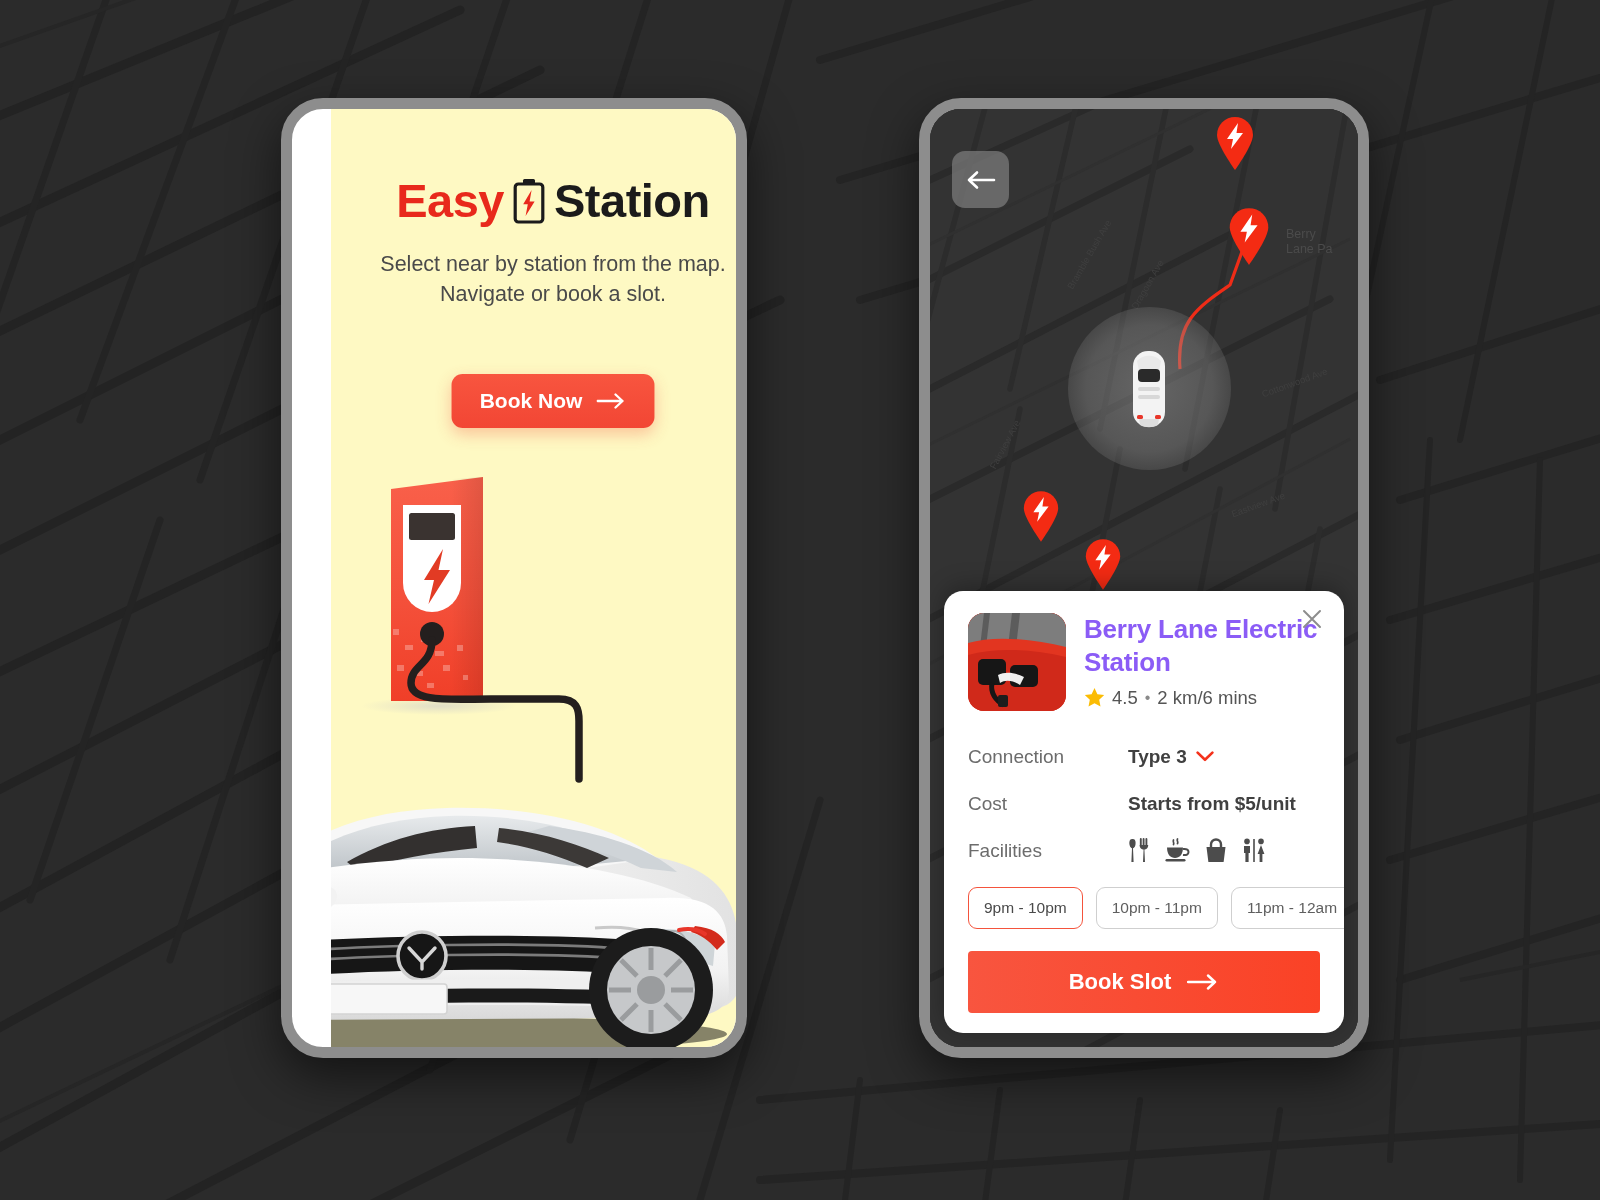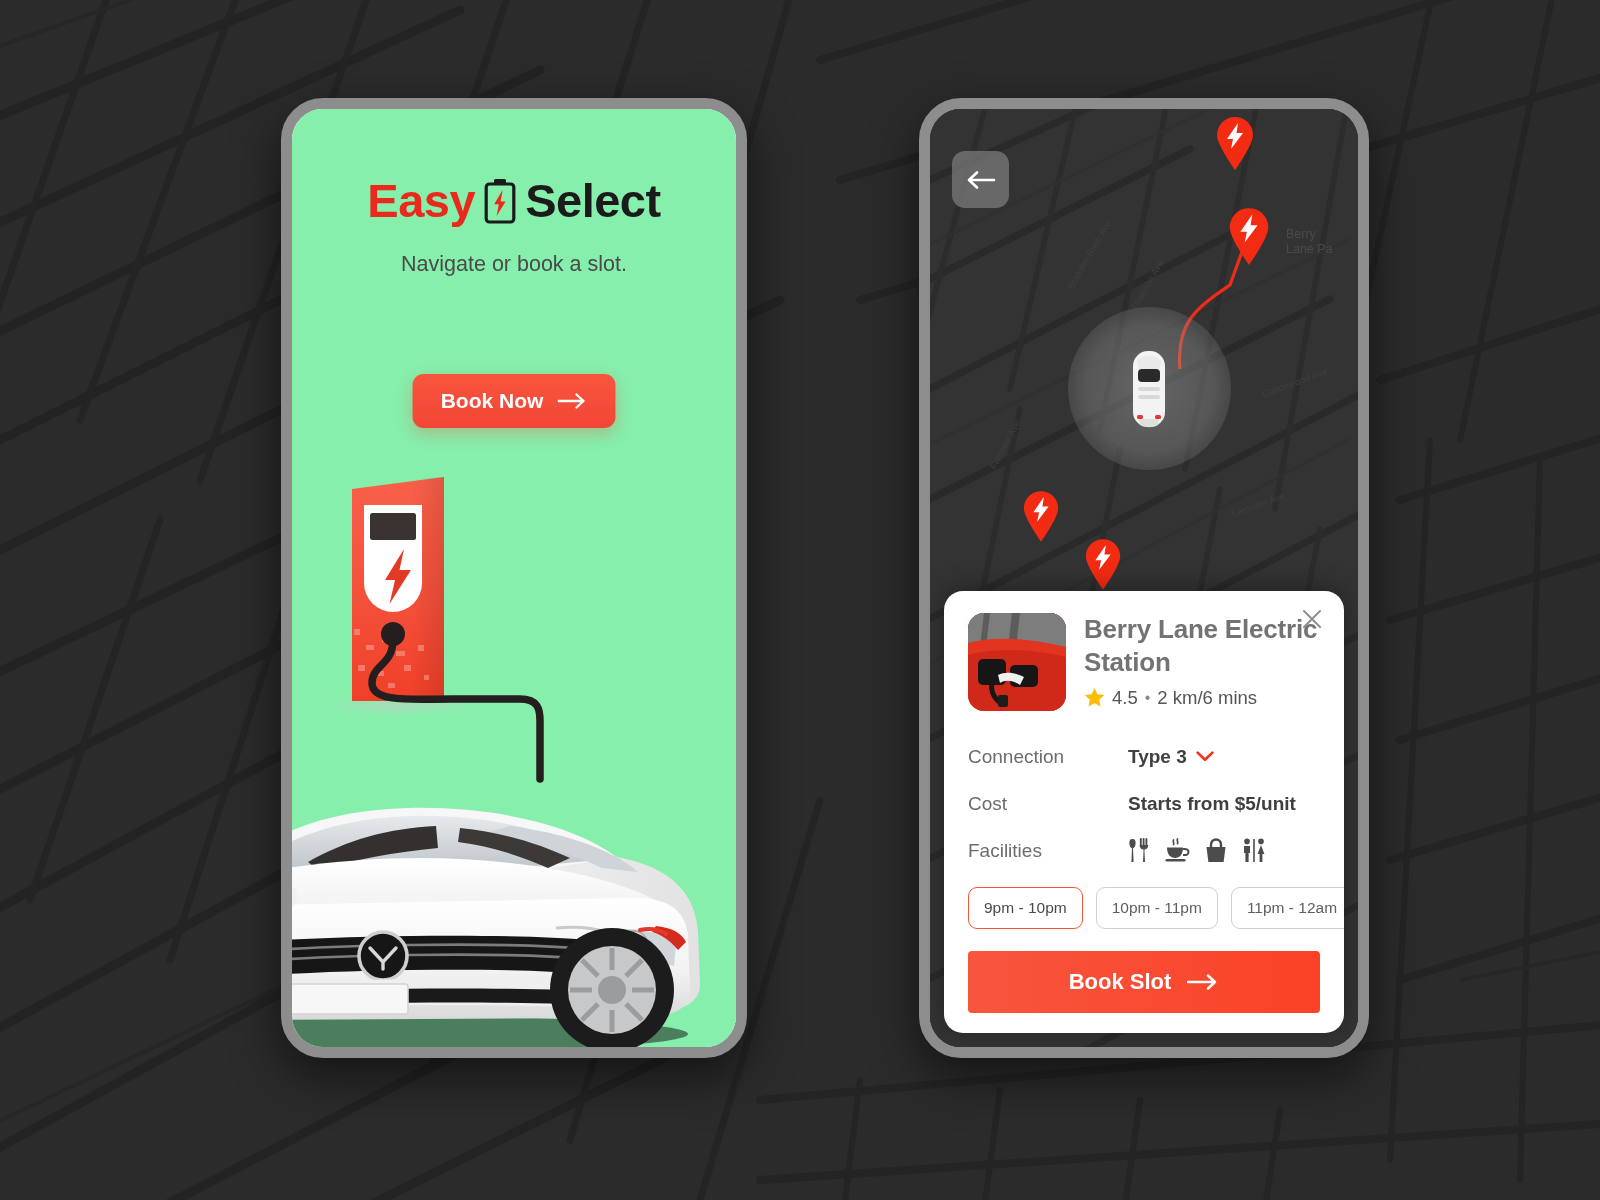--- a/index.html
+++ b/index.html
@@ -29,21 +29,21 @@
     background: #fff;
     overflow: hidden;
     box-shadow: 0 18px 48px rgba(0,0,0,0.55);
   }
   .phone-left  { left: 281px; top: 98px;  width: 466px; height: 960px; }
   .phone-right { left: 919px; top: 98px;  width: 450px; height: 960px; background:#303030; }
 
   
   .left-screen {
     position: relative; width: 100%; height: 100%;
-    background: #86efac; overflow: hidden;
+    background: #fef9c3; overflow: hidden; margin-left: 39px;
   }
   .brand {
     margin-top: 68px;
     text-align: center;
     font-size: 47px; font-weight: 700; letter-spacing: -0.5px;
     color: #1b1b1b; line-height: 1;
     display: flex; align-items: center; justify-content: center; gap: 8px;
   }
   .brand .easy { color: #e8291c; }
   .brand .charge { color: #1b1b1b; }
@@ -109,21 +109,21 @@
     width: 24px; height: 24px; cursor: pointer;
     display:flex; align-items:center; justify-content:center;
     background:none; border:none;
   }
   .card-head { display: flex; gap: 18px; align-items: flex-start; }
   .thumb {
     width: 98px; height: 98px; border-radius: 16px; flex: 0 0 98px;
     overflow: hidden; position: relative; background: #cf2a18;
   }
   .station-title {
-    font-size: 26px; font-weight: 600; color: #737373;
+    font-size: 26px; font-weight: 600; color: #8b5cf6;
     line-height: 1.28; letter-spacing: -0.2px; max-width: 240px;
   }
   .rating-row {
     margin-top: 7px; display: flex; align-items: center; gap: 7px;
     font-size: 18.5px; color: #555;
   }
   .rating-row .dot { color: #8a8a8a; font-size: 16px; }
 
   .info-rows { margin-top: 22px; }
   .info-row { display: flex; align-items: center; height: 47px; }
@@ -223,24 +223,25 @@
 
       <div class="brand">
         <span class="easy">Easy</span>
         <span class="batt-logo">
           <svg width="34" height="46" viewBox="0 0 34 46" aria-hidden="true">
             <rect x="11" y="1" width="12" height="5" rx="1.5" fill="#1b1b1b"></rect>
             <rect x="3.2" y="6" width="27.6" height="38" rx="3.2" fill="none" stroke="#1b1b1b" stroke-width="3.2"></rect>
             <path d="M19.6 12 L11.2 26.2 L15.8 26.2 L13.6 38 L22.6 23.4 L17.6 23.4 Z" fill="#e8291c"></path>
           </svg>
         </span>
-        <span class="charge">Select</span>
+        <span class="charge">Station</span>
       </div>
 
       <div class="subtitle">
+        <div>Select near by station from the map.</div>
         <div>Navigate or book a slot.</div>
       </div>
 
       <button class="book-now">
         <span>Book Now</span>
         <svg class="arrow-svg" width="30" height="16" viewBox="0 0 30 16" aria-hidden="true">
           <path d="M1 8 H26 M19 1.5 L26 8 L19 14.5" fill="none" stroke="#fff" stroke-width="2.3" stroke-linecap="round" stroke-linejoin="round"></path>
         </svg>
       </button>
 

